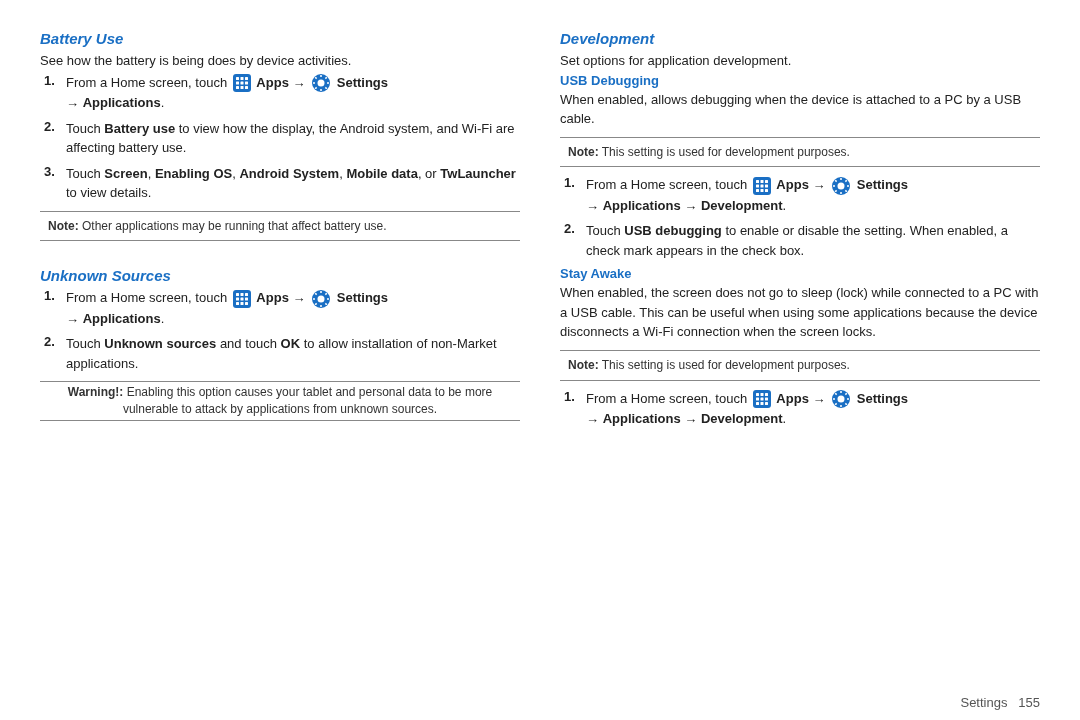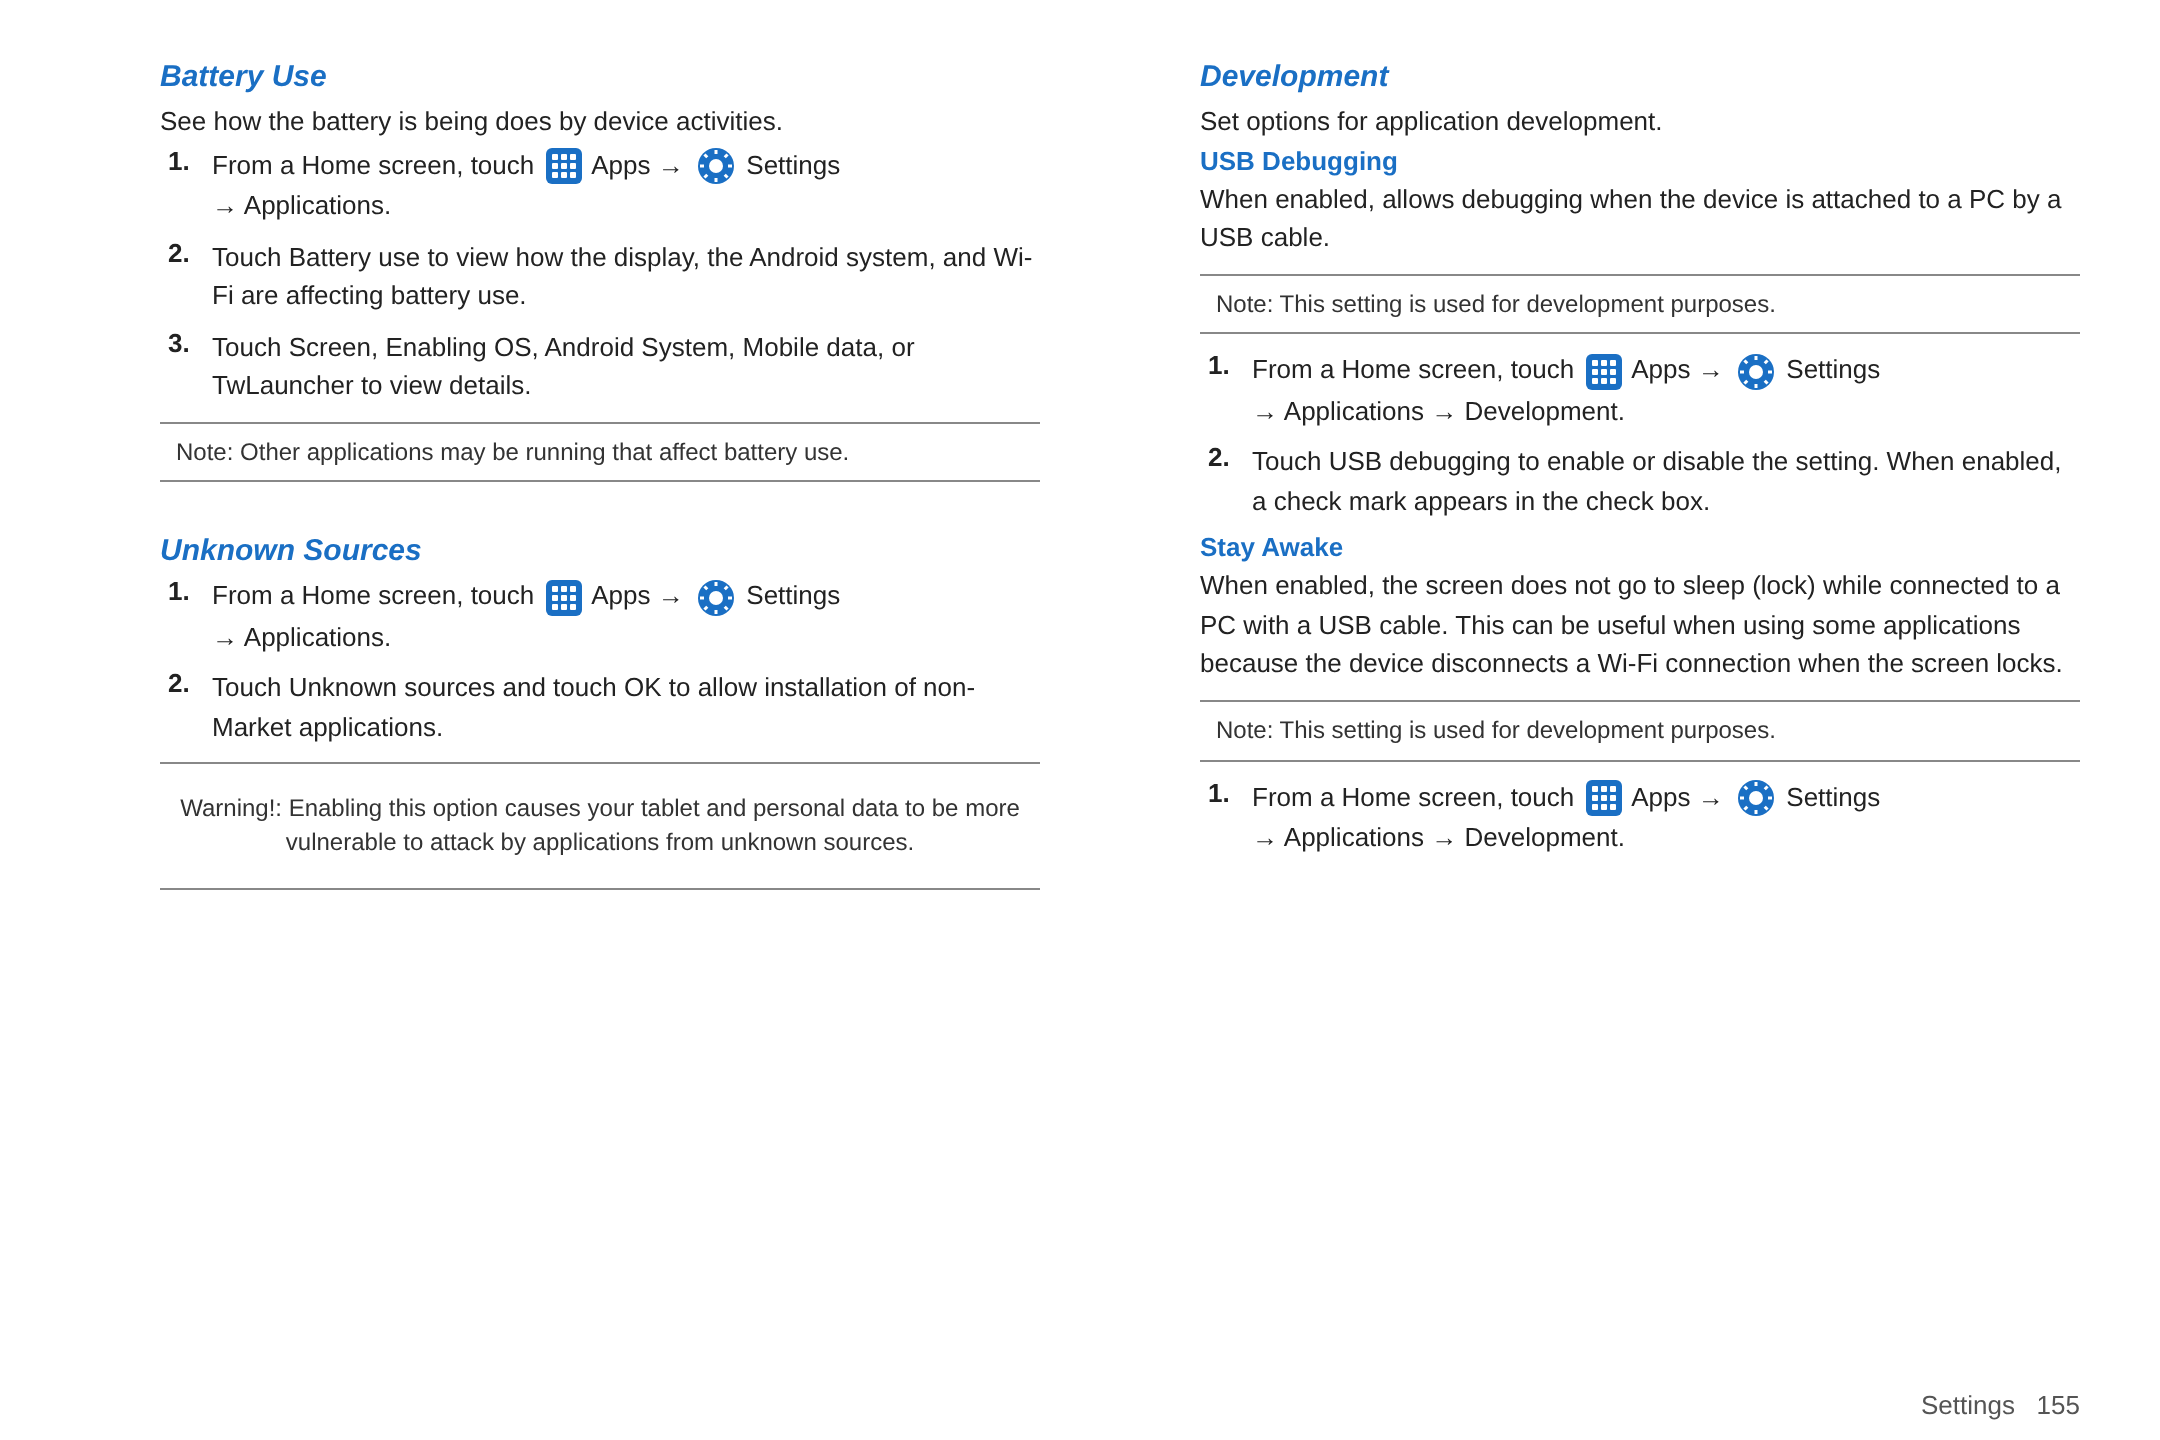--- a/index.html
+++ b/index.html
@@ -66,28 +66,28 @@
       border-bottom: 1px solid #888;
       padding: 6px 8px;
       font-size: 12px;
       color: #333;
       line-height: 1.4;
       margin: 8px 0;
     }
     .warning-box {
       border-top: 1px solid #888;
       border-bottom: 1px solid #888;
-      padding: 14px 8px;
+      padding: 2px 8px;
       font-size: 12px;
       color: #333;
       line-height: 1.4;
       margin: 8px 0;
       text-align: center;
     }
-    .bold { font-weight: normal; }
+    .bold { font-weight: bold; }
     .inline-icon {
       display: inline-flex;
       align-items: center;
       justify-content: center;
       width: 18px;
       height: 18px;
       background: #1a6fc4;
       border-radius: 3px;
       margin: 0 2px;
       vertical-align: middle;
@@ -110,21 +110,20 @@
     .footer {
       display: flex;
       justify-content: flex-end;
       padding: 6px 40px 10px 40px;
       font-size: 13px;
       color: #555;
       border-top: none;
     }
     .section-block {
       margin-bottom: 6px;
-      margin-left: 40px;
     }
   </style>
 </head>
 <body>
 
 <div class="page">
 
   <div class="column">
 
     <div class="section-block">

